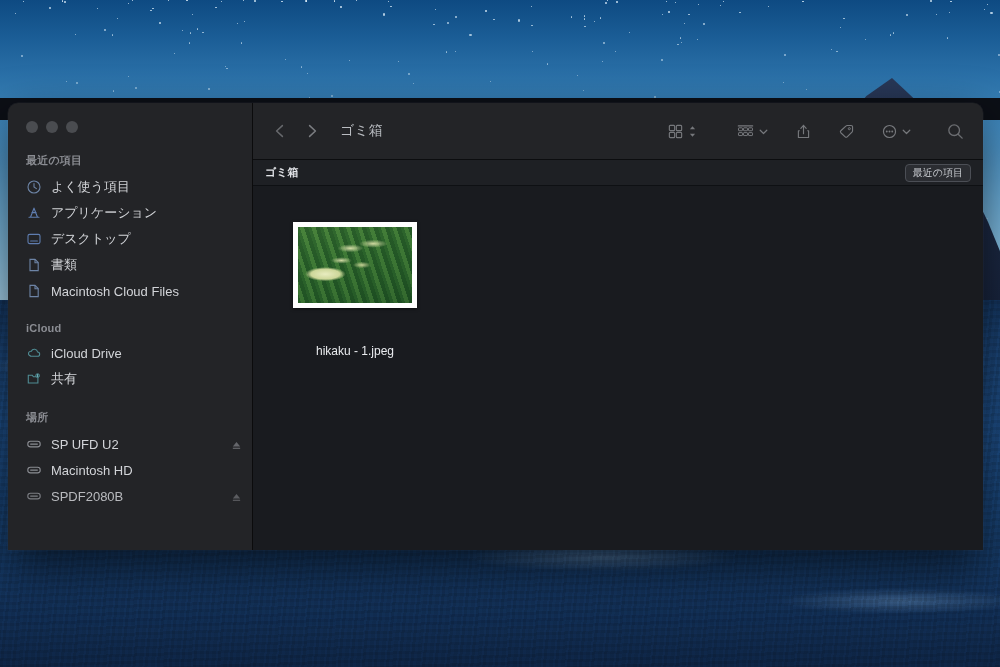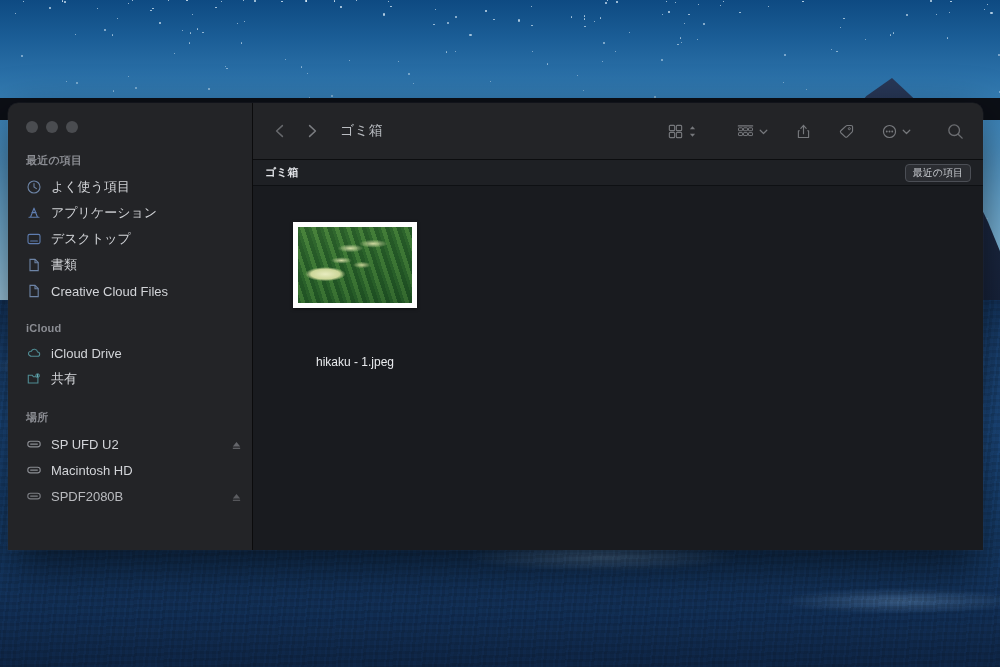--- a/index.html
+++ b/index.html
@@ -154,21 +154,20 @@
 
   #filegrid {
     flex:1; padding:36px 0 0 22px;
     display:flex; flex-wrap:wrap;
     align-content:flex-start;
     gap:0;
   }
   .file-cell {
     width:160px; display:flex; flex-direction:column; align-items:center;
     cursor:default;
-    gap:11px;
   }
   .thumb-wrap {
     width:124px; height:86px;
     background:#fff; padding:5px;
     box-shadow:0 1px 3px rgba(0,0,0,.55);
   }
   .thumb { width:100%; height:100%; position:relative; overflow:hidden; }
   .fname {
     margin-top:36px; font-size:12px; color:#e9ebee;
     white-space:nowrap;
@@ -503,21 +502,21 @@
       </div>
 
 
       <div class="sb-item">
         <span class="ico">
           <svg viewBox="0 0 16 16" width="16" height="16">
               <path d="M4 2.4h5l3.2 3.2v8H4z" fill="none" stroke="#6d84a6" stroke-width="1.1"></path>
               <path d="M9 2.4v3.3h3.2" fill="none" stroke="#6d84a6" stroke-width="1.1"></path>
             </svg>
         </span>
-        <span class="lbl">Creative Cloud Files</span>
+        <span class="lbl">Macintosh Cloud Files</span>
       </div>
 
       <div class="sb-gap"></div>
 
       <div class="sb-group-title">iCloud</div>
 
       <div class="sb-item">
         <span class="ico">
           <svg viewBox="0 0 16 16" width="16" height="16">
               <path d="M4.4 11.2h7.1a2.1 2.1 0 0 0 .1-4.2 3.3 3.3 0 0 0-6.3-.7 2.3 2.3 0 0 0-.9 4.6z" fill="none" stroke="#4f8b93" stroke-width="1.1"></path>

